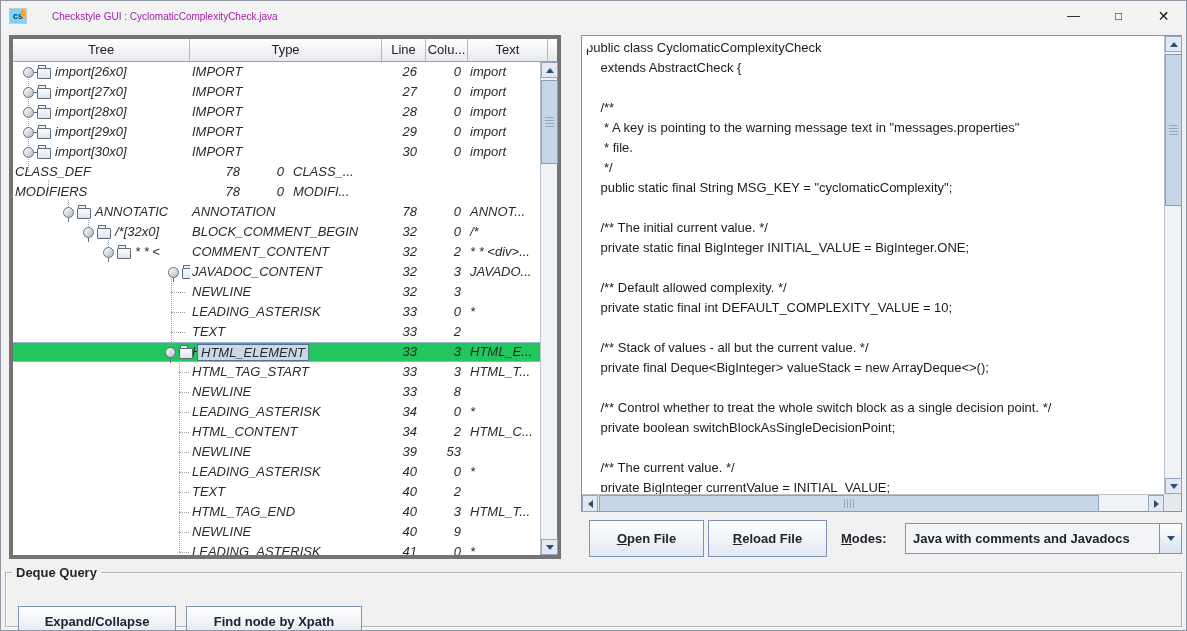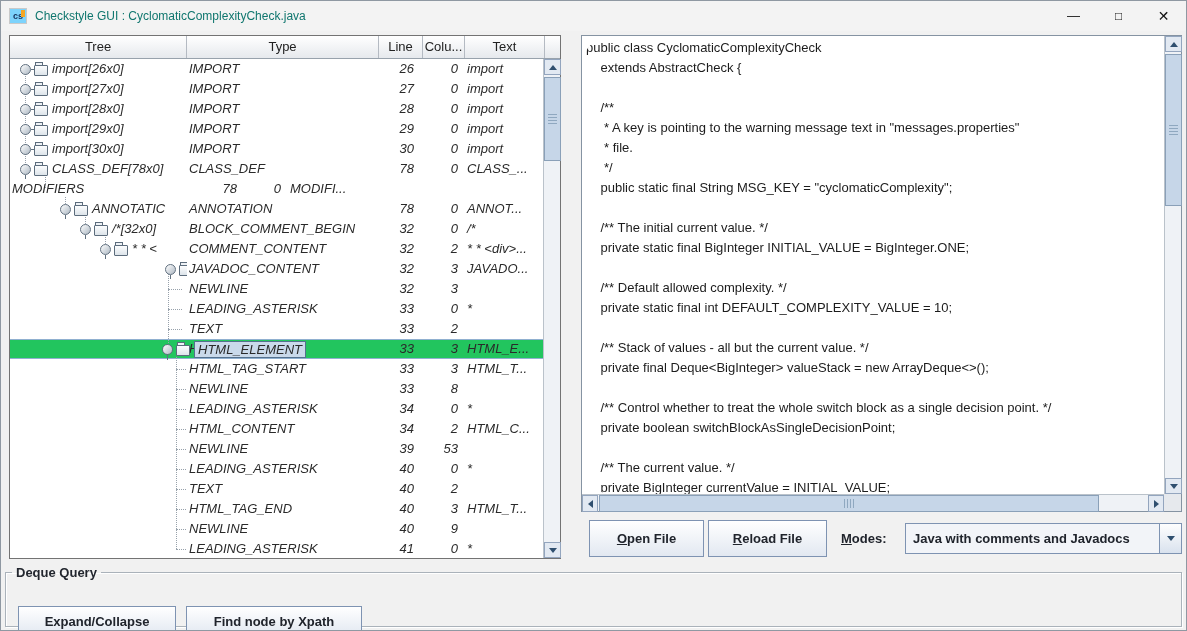--- a/index.html
+++ b/index.html
@@ -10,29 +10,29 @@
     border:1px solid #8f98a2;overflow:hidden;
   }
   
   .titlebar{height:30px;display:flex;align-items:center;background:#f3f3f3;padding-left:8px;}
   .app-icon{
     display:inline-flex;align-items:center;justify-content:center;
     width:18px;height:16px;background:#7dd3fc;border:1px solid #c9c9c9;
     font-size:9px;font-weight:bold;color:#16325c;position:relative;margin-right:8px;
   }
   .app-icon::after{content:'';position:absolute;right:1px;top:1px;width:4px;height:7px;background:#f5a623;}
-  .titlebar .title{font-size:12px;color:#0f766e;white-space:nowrap;}
+  .titlebar .title{font-size:10px;color:#a21caf;white-space:nowrap;margin-left:17px;}
   .win-controls{position:absolute;right:0;top:0;display:flex;height:30px;}
   .wc{width:45px;height:30px;line-height:30px;text-align:center;font-size:13px;color:#111;cursor:default;}
   .wc-max{font-size:12px;}
   .wc-close{font-size:14px;}
   
   .left-panel{
     position:absolute;left:8px;top:34px;width:552px;height:524px;
-    background:#ffffff;border:1px solid #737373;
+    background:#ffffff;border:4px solid #737373;
   }
   .thead{
     display:flex;height:23px;background:linear-gradient(#ffffff,#e6e9ed);
     border-bottom:1px solid #98a2ac;position:relative;
   }
   .hcell{
     height:22px;line-height:21px;text-align:center;border-right:1px solid #b4bac2;
     font-size:13px;color:#222;overflow:hidden;white-space:nowrap;flex-shrink:0;
   }
   .c-tree{width:177px;}
@@ -204,25 +204,20 @@
             <span class="handle collapsed"></span>
             <span class="folder"></span>
             <span class="tlabel">import[30x0]</span>
           </div>
           <div class="cell c-type">IMPORT</div>
           <div class="cell c-line">30</div>
           <div class="cell c-col">0</div>
           <div class="cell c-text">import</div>
         </div>
         <div class="trow">
-          <div class="cell c-tree" style="padding-left: 10px;">
-            <span class="handle expanded"></span>
-            <span class="folder"></span>
-            <span class="tlabel">CLASS_DEF[78x0]</span>
-          </div>
           <div class="cell c-type">CLASS_DEF</div>
           <div class="cell c-line">78</div>
           <div class="cell c-col">0</div>
           <div class="cell c-text">CLASS_...</div>
         </div>
         <div class="trow">
           <div class="cell c-type">MODIFIERS</div>
           <div class="cell c-line">78</div>
           <div class="cell c-col">0</div>
           <div class="cell c-text">MODIFI...</div>

